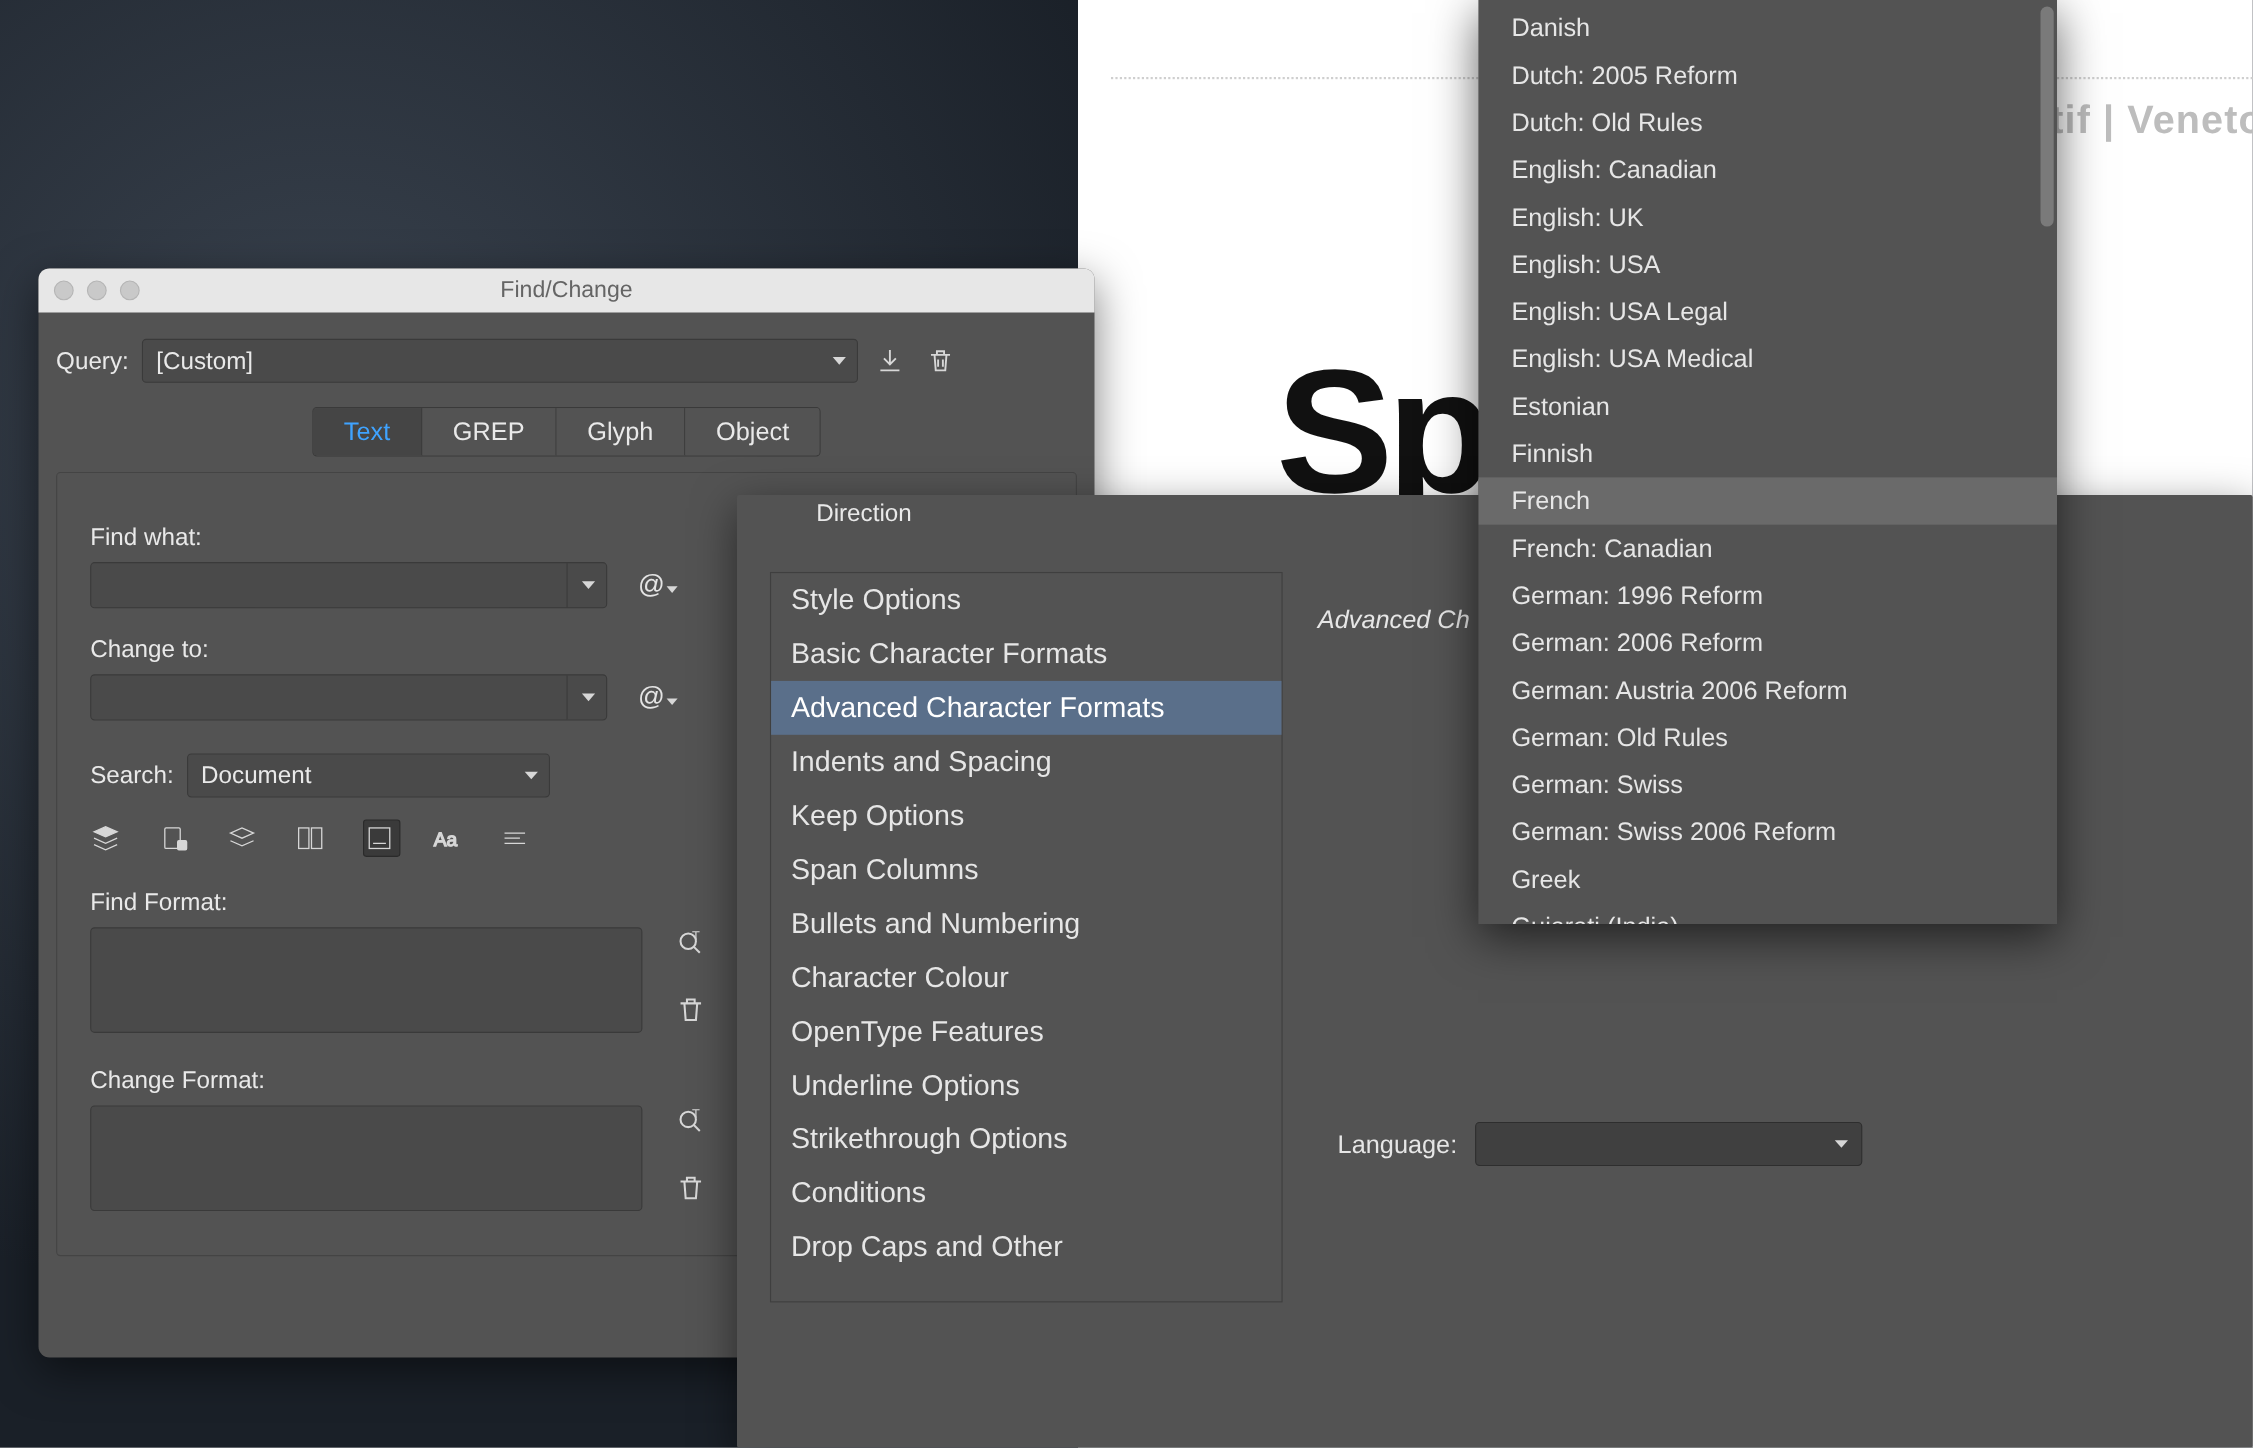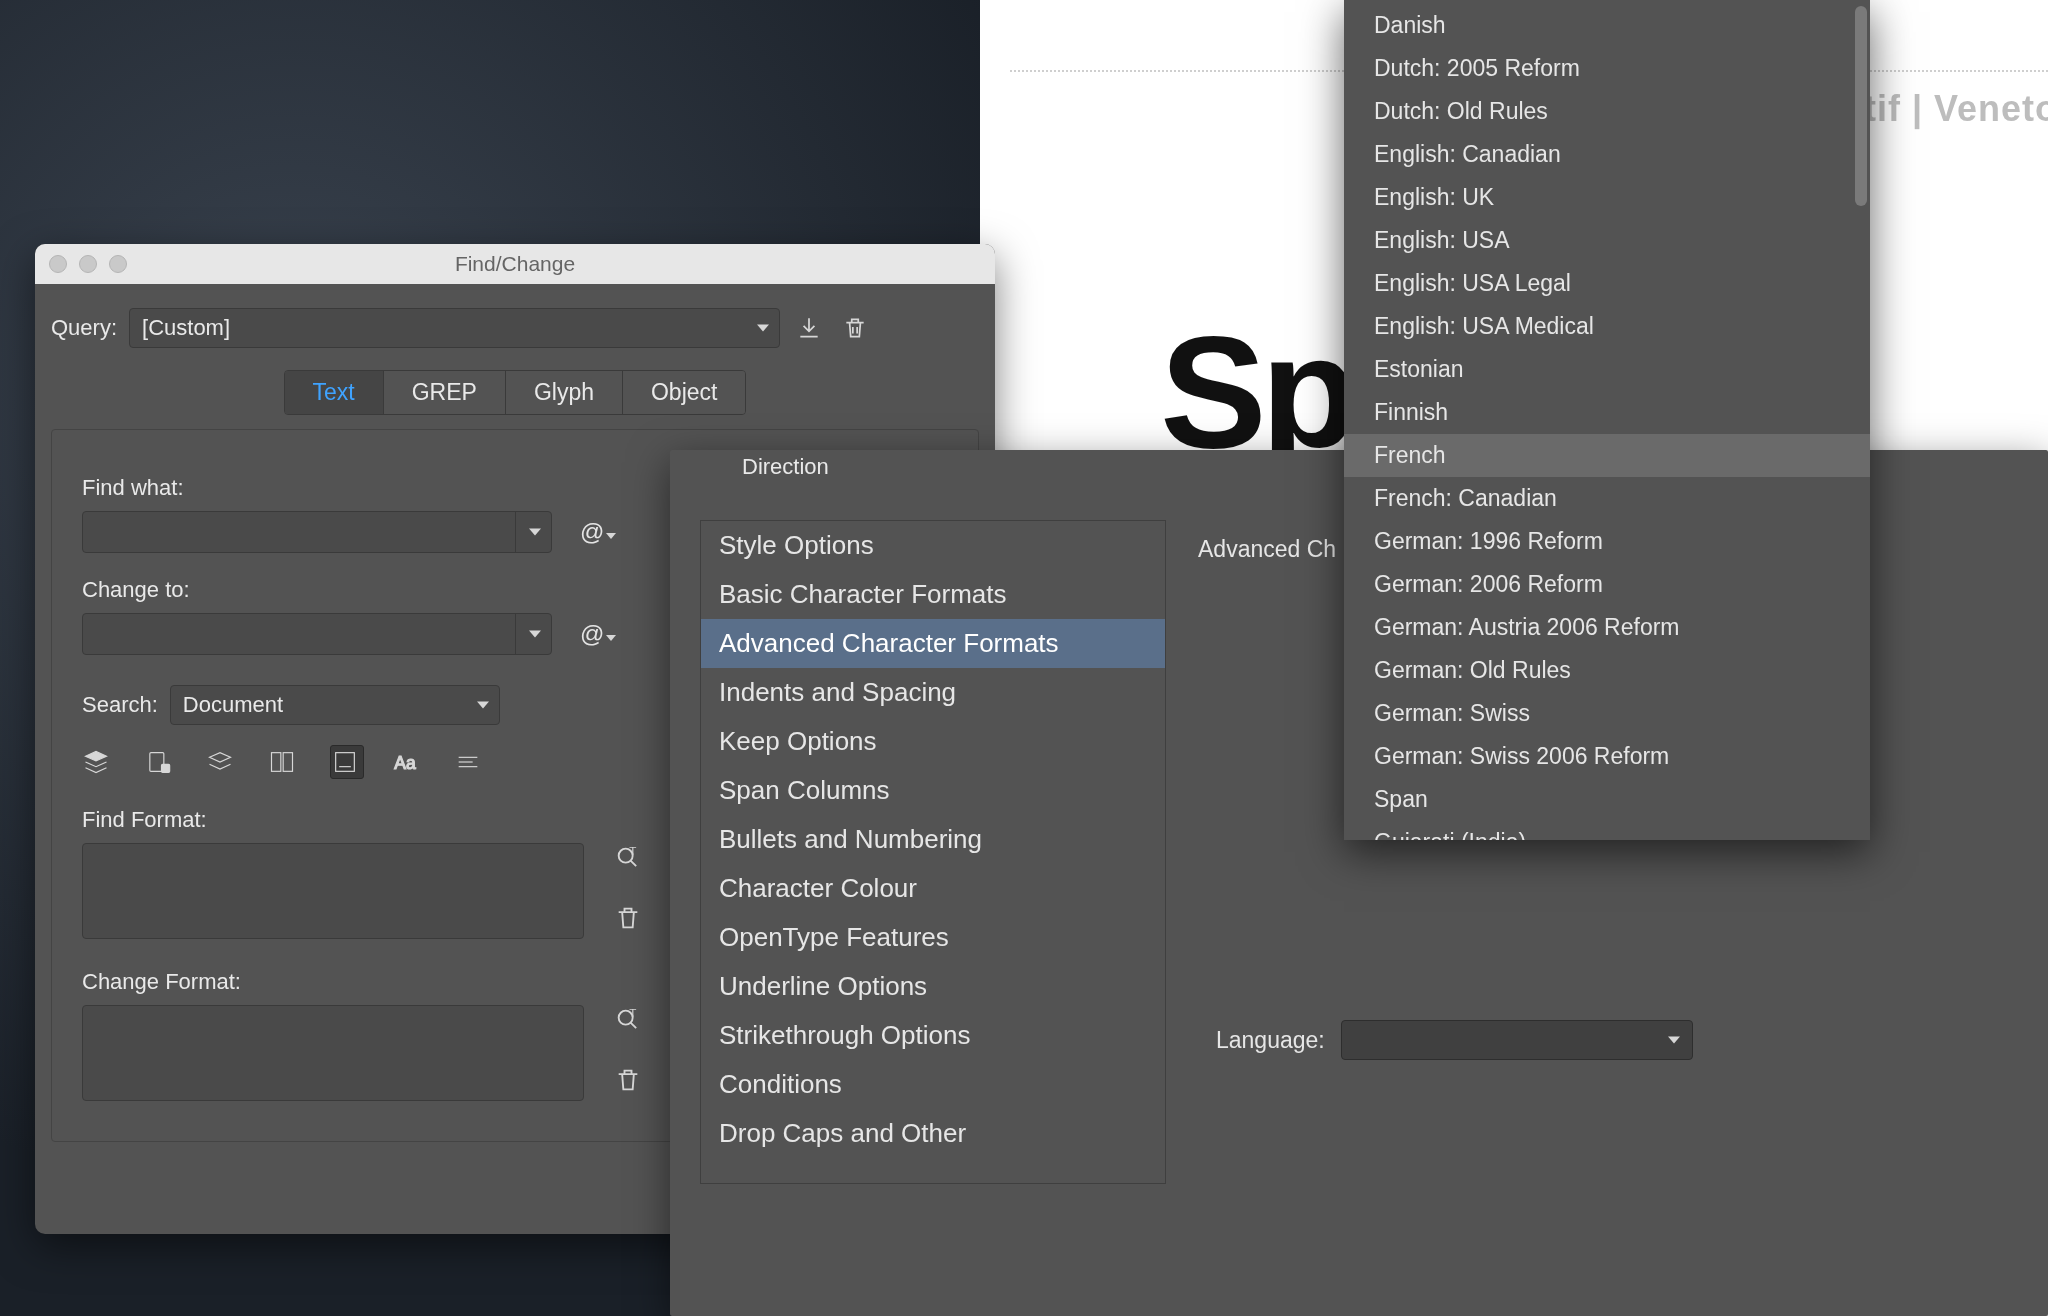--- a/index.html
+++ b/index.html
@@ -187,22 +187,23 @@
     width:466px;
     height:664px;
     border:1px solid #3f3f3f;
     background:#535353;
     font-size:26px;
   }
   .cat-item { padding:9px 18px; cursor:pointer; }
   .cat-item.sel { background:#5a6f8a; color:#fff; }
 
   .panel-title {
-    position:absolute; left:528px; top:86px;
+    position:absolute; left:528px; top:100px;
     font-size:23px;
+    font-style:italic;
   }
   .form-rows {
     position:absolute;
     left:560px; top:150px;
     font-size:23px;
     display:grid;
     grid-template-columns: auto;
     row-gap:12px;
   }
   .form-row { display:flex; align-items:center; justify-content:flex-end; gap:16px; height:44px; width:360px; }
@@ -451,19 +452,19 @@
       <div class="dd-item">Estonian</div>
       <div class="dd-item">Finnish</div>
       <div class="dd-item sel">French</div>
       <div class="dd-item">French: Canadian</div>
       <div class="dd-item">German: 1996 Reform</div>
       <div class="dd-item">German: 2006 Reform</div>
       <div class="dd-item">German: Austria 2006 Reform</div>
       <div class="dd-item">German: Old Rules</div>
       <div class="dd-item">German: Swiss</div>
       <div class="dd-item">German: Swiss 2006 Reform</div>
-      <div class="dd-item">Span</div>
+      <div class="dd-item">Greek</div>
       <div class="dd-item">Gujarati (India)</div>
     </div>
   <div class="dd-scroll">
       <div class="thumb"></div>
     </div>
 </div>
 
 </body></html>

